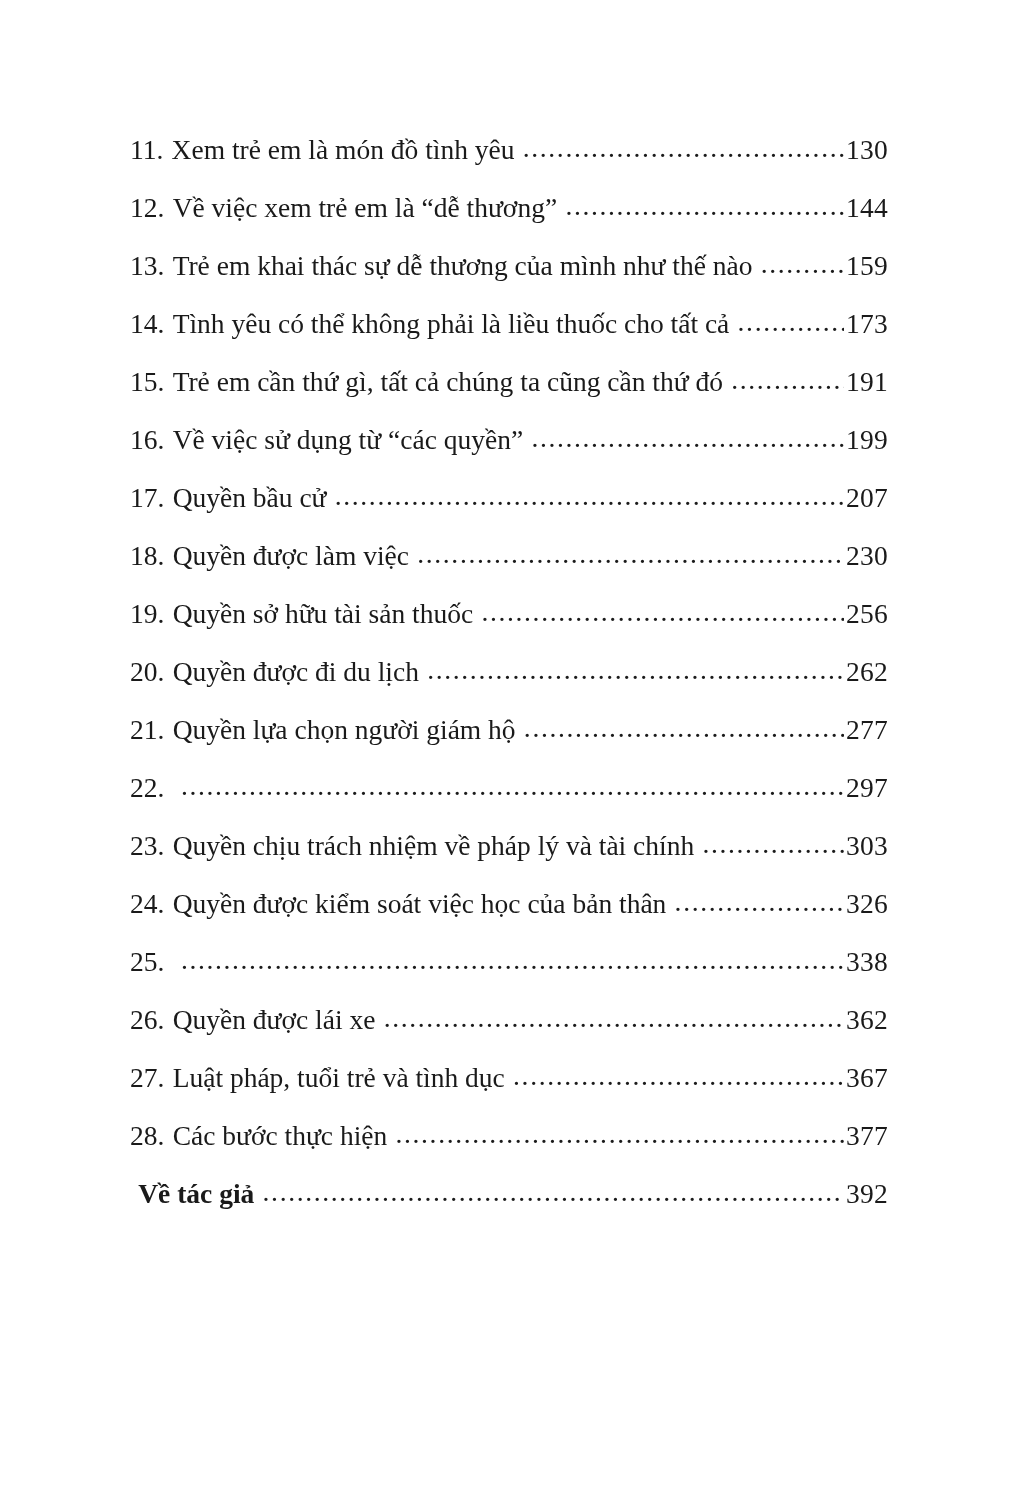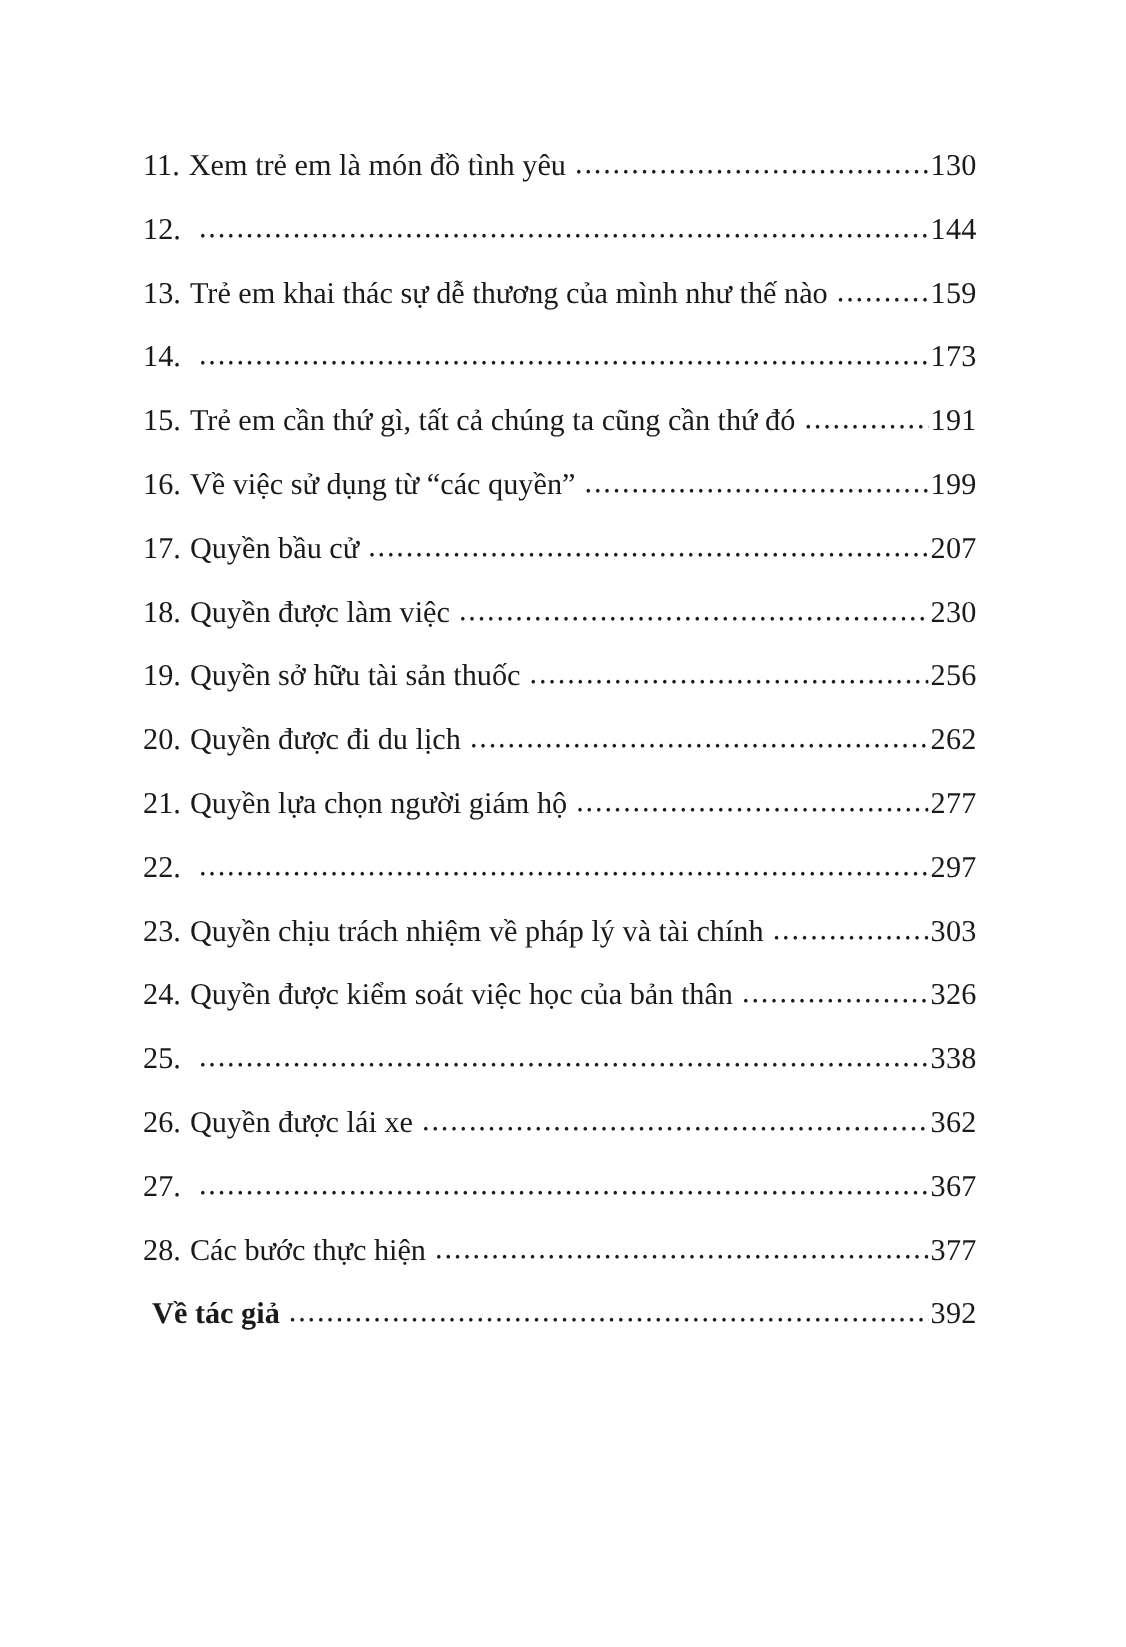--- a/index.html
+++ b/index.html
@@ -68,33 +68,35 @@
 
     <div class="toc-entry">
       <span class="num">11.</span>
       <span class="title">Xem trẻ em là món đồ tình yêu</span>
       <span class="dots">...................................................................................................................................</span>
       <span class="page-no">130</span>
     </div>
 
     <div class="toc-entry">
       <span class="num">12.</span>
+      <span class="title">Về việc xem trẻ em là “dễ thương”</span>
       <span class="dots">...................................................................................................................................</span>
       <span class="page-no">144</span>
     </div>
 
     <div class="toc-entry">
       <span class="num">13.</span>
       <span class="title">Trẻ em khai thác sự dễ thương của mình như thế nào</span>
       <span class="dots">...................................................................................................................................</span>
       <span class="page-no">159</span>
     </div>
 
     <div class="toc-entry">
       <span class="num">14.</span>
+      <span class="title">Tình yêu có thể không phải là liều thuốc cho tất cả</span>
       <span class="dots">...................................................................................................................................</span>
       <span class="page-no">173</span>
     </div>
 
     <div class="toc-entry">
       <span class="num">15.</span>
       <span class="title">Trẻ em cần thứ gì, tất cả chúng ta cũng cần thứ đó</span>
       <span class="dots">...................................................................................................................................</span>
       <span class="page-no">191</span>
     </div>
@@ -169,20 +171,21 @@
 
     <div class="toc-entry">
       <span class="num">26.</span>
       <span class="title">Quyền được lái xe</span>
       <span class="dots">...................................................................................................................................</span>
       <span class="page-no">362</span>
     </div>
 
     <div class="toc-entry">
       <span class="num">27.</span>
+      <span class="title">Luật pháp, tuổi trẻ và tình dục</span>
       <span class="dots">...................................................................................................................................</span>
       <span class="page-no">367</span>
     </div>
 
     <div class="toc-entry">
       <span class="num">28.</span>
       <span class="title">Các bước thực hiện</span>
       <span class="dots">...................................................................................................................................</span>
       <span class="page-no">377</span>
     </div>

